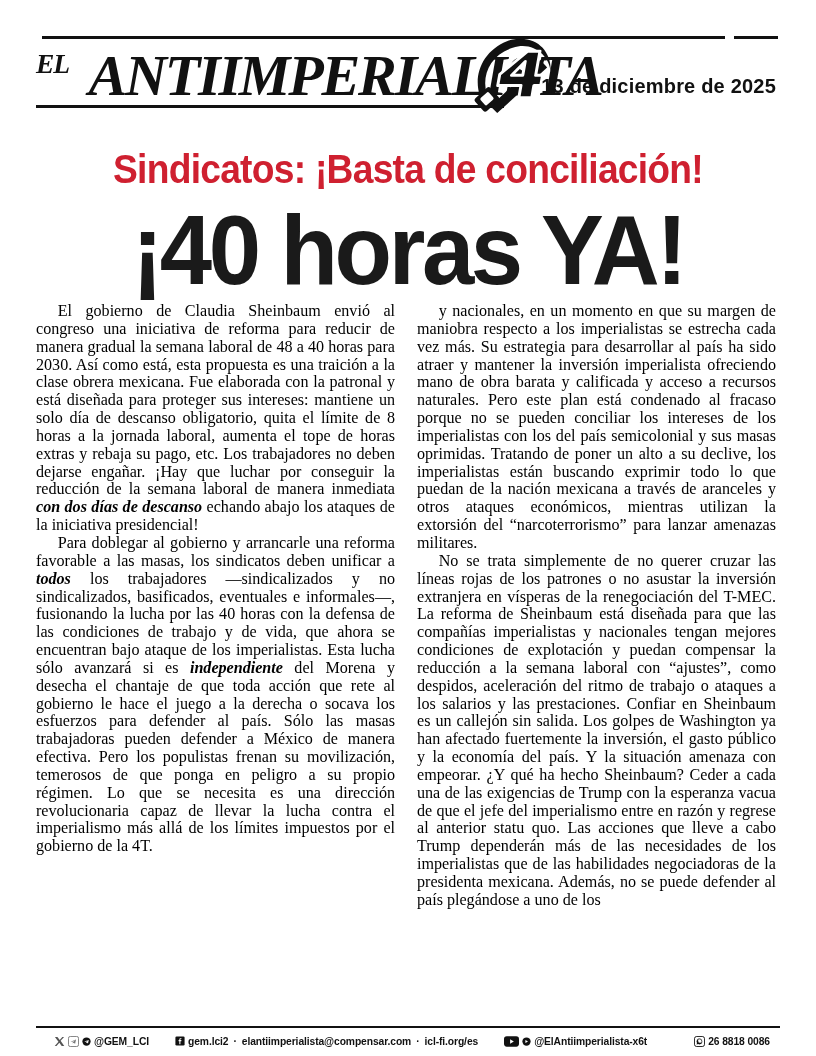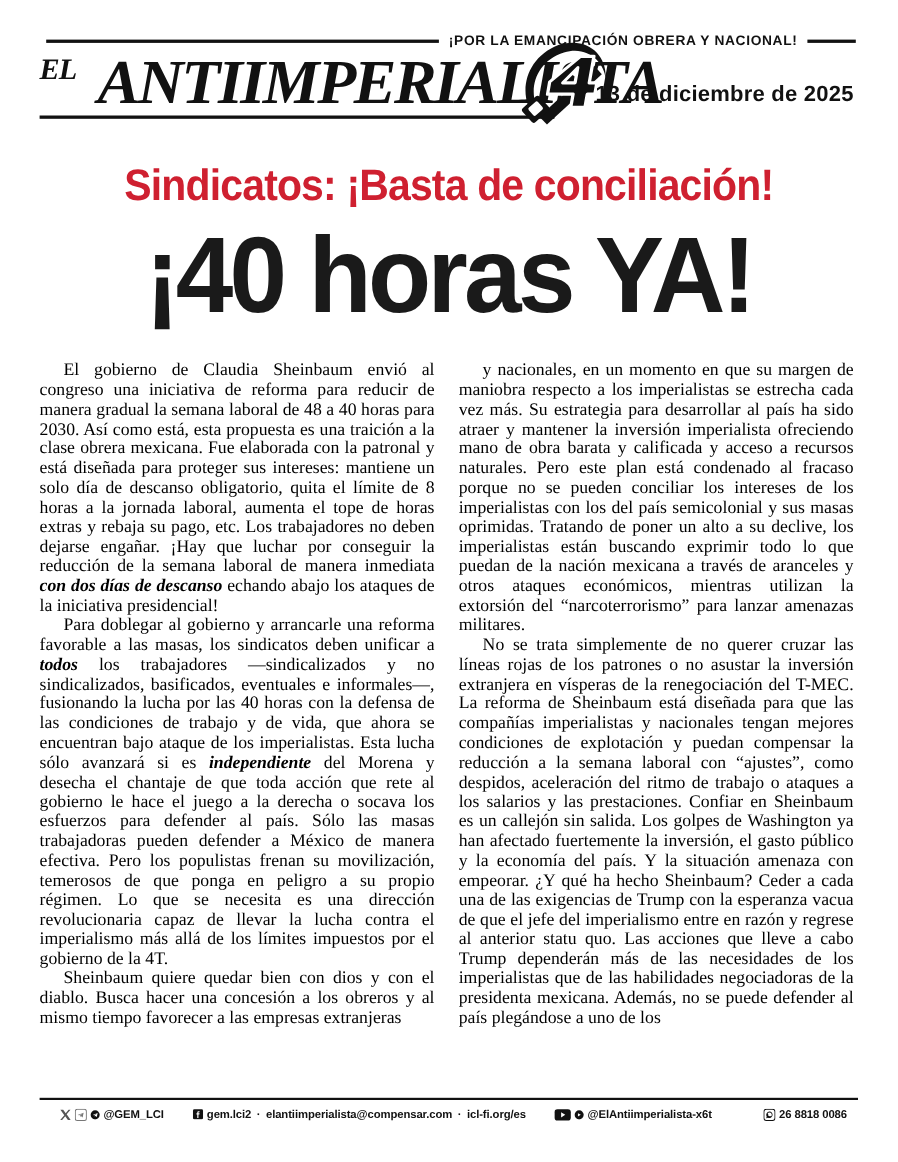--- a/index.html
+++ b/index.html
@@ -128,21 +128,20 @@
     line-height: 104px;
     letter-spacing: -3.5px;
     color: #1a1a1a;
     margin-top: 6px;
     transform: scaleX(0.96);
     white-space: nowrap;
   }
 
   
   .body-area {
-    margin-top: 26px;
     display: flex;
     gap: 22px;
     flex: 1 1 auto;
     overflow: hidden;
   }
   .col {
     width: 359px;
     flex: 0 0 359px;
     overflow: hidden;
   }
@@ -160,21 +159,21 @@
   .col p em.bi {
     font-weight: 700;
     font-style: italic;
   }
 
   
   .footer {
     position: absolute;
     left: 36px;
     right: 36px;
-    bottom: 32px;
+    bottom: 4px;
     height: 26px;
     margin-top: 25px;
   }
   .footer-rule {
     height: 2px;
     background: #111;
     margin-bottom: 5px;
   }
   .footer-inner {
     display: flex;
@@ -204,21 +203,20 @@
 </style>
 </head>
 <body>
 
 <div class="page">
 
   <div class="masthead">
 
     <div class="slogan-row">
       <div class="slogan-rule"></div>
-      <div class="slogan-text">¡POR LA EMANCIPACIÓN OBRERA Y NACIONAL!</div>
       <div class="slogan-rule right"></div>
     </div>
 
     <div class="nameplate-row">
       <div class="nameplate">
         <span class="el">EL</span><span class="main">ANTIIMPERIALISTA</span>
       </div>
 
       <div class="emblem">
         <svg width="86" height="86" viewBox="0 0 100 100">
@@ -245,21 +243,20 @@
     <div class="bottom-rule"></div>
   </div>
 
   <div class="kicker" style="color: rgb(207, 32, 48);">Sindicatos: ¡Basta de conciliación!</div>
   <div class="headline" style="color: rgb(26, 26, 26);">¡40 horas YA!</div>
 
   <div class="body-area">
     <div class="col" id="col-left">
         <p class="lead">El gobierno de Claudia Sheinbaum envió al congreso una iniciativa de reforma para reducir de manera gradual la semana laboral de 48 a 40 horas para 2030. Así como está, esta propuesta es una traición a la clase obrera mexicana. Fue elaborada con la patronal y está diseñada para proteger sus intereses: mantiene un solo día de descanso obligatorio, quita el límite de 8 horas a la jornada laboral, aumenta el tope de horas extras y rebaja su pago, etc. Los trabajadores no deben dejarse engañar. ¡Hay que luchar por conseguir la reducción de la semana laboral de manera inmediata <em class="bi">con dos días de descanso</em> echando abajo los ataques de la iniciativa presidencial!</p>
         <p>Para doblegar al gobierno y arrancarle una reforma favorable a las masas, los sindicatos deben unificar a <em class="bi">todos</em> los trabajadores —sindicalizados y no sindicalizados, basificados, eventuales e informales—, fusionando la lucha por las 40 horas con la defensa de las condiciones de trabajo y de vida, que ahora se encuentran bajo ataque de los imperialistas. Esta lucha sólo avanzará si es <em class="bi">independiente</em> del Morena y desecha el chantaje de que toda acción que rete al gobierno le hace el juego a la derecha o socava los esfuerzos para defender al país. Sólo las masas trabajadoras pueden defender a México de manera efectiva. Pero los populistas frenan su movilización, temerosos de que ponga en peligro a su propio régimen. Lo que se necesita es una dirección revolucionaria capaz de llevar la lucha contra el imperialismo más allá de los límites impuestos por el gobierno de la 4T.</p>
-        <p>Sheinbaum quiere quedar bien con dios y con el diablo. Busca hacer una concesión a los obreros y al mismo tiempo favorecer a las empresas extranjeras</p>
       </div>
     <div class="col" id="col-right">
         <p class="lead">y nacionales, en un momento en que su margen de maniobra respecto a los imperialistas se estrecha cada vez más. Su estrategia para desarrollar al país ha sido atraer y mantener la inversión imperialista ofreciendo mano de obra barata y calificada y acceso a recursos naturales. Pero este plan está condenado al fracaso porque no se pueden conciliar los intereses de los imperialistas con los del país semicolonial y sus masas oprimidas. Tratando de poner un alto a su declive, los imperialistas están buscando exprimir todo lo que puedan de la nación mexicana a través de aranceles y otros ataques económicos, mientras utilizan la extorsión del “narcoterrorismo” para lanzar amenazas militares.</p>
         <p>No se trata simplemente de no querer cruzar las líneas rojas de los patrones o no asustar la inversión extranjera en vísperas de la renegociación del T-MEC. La reforma de Sheinbaum está diseñada para que las compañías imperialistas y nacionales tengan mejores condiciones de explotación y puedan compensar la reducción a la semana laboral con “ajustes”, como despidos, aceleración del ritmo de trabajo o ataques a los salarios y las prestaciones. Confiar en Sheinbaum es un callejón sin salida. Los golpes de Washington ya han afectado fuertemente la inversión, el gasto público y la economía del país. Y la situación amenaza con empeorar. ¿Y qué ha hecho Sheinbaum? Ceder a cada una de las exigencias de Trump con la esperanza vacua de que el jefe del imperialismo entre en razón y regrese al anterior statu quo. Las acciones que lleve a cabo Trump dependerán más de las necesidades de los imperialistas que de las habilidades negociadoras de la presidenta mexicana. Además, no se puede defender al país plegándose a uno de los</p>
       </div>
   </div>
 
   <div class="footer">
     <div class="footer-rule"></div>
     <div class="footer-inner">

